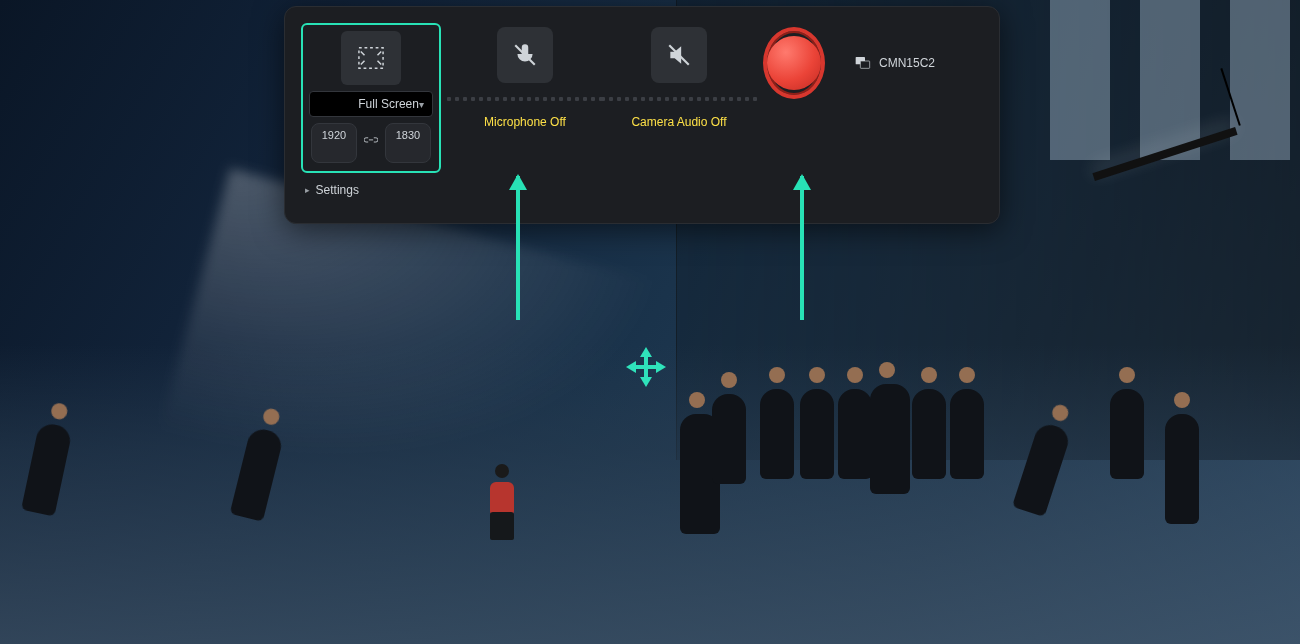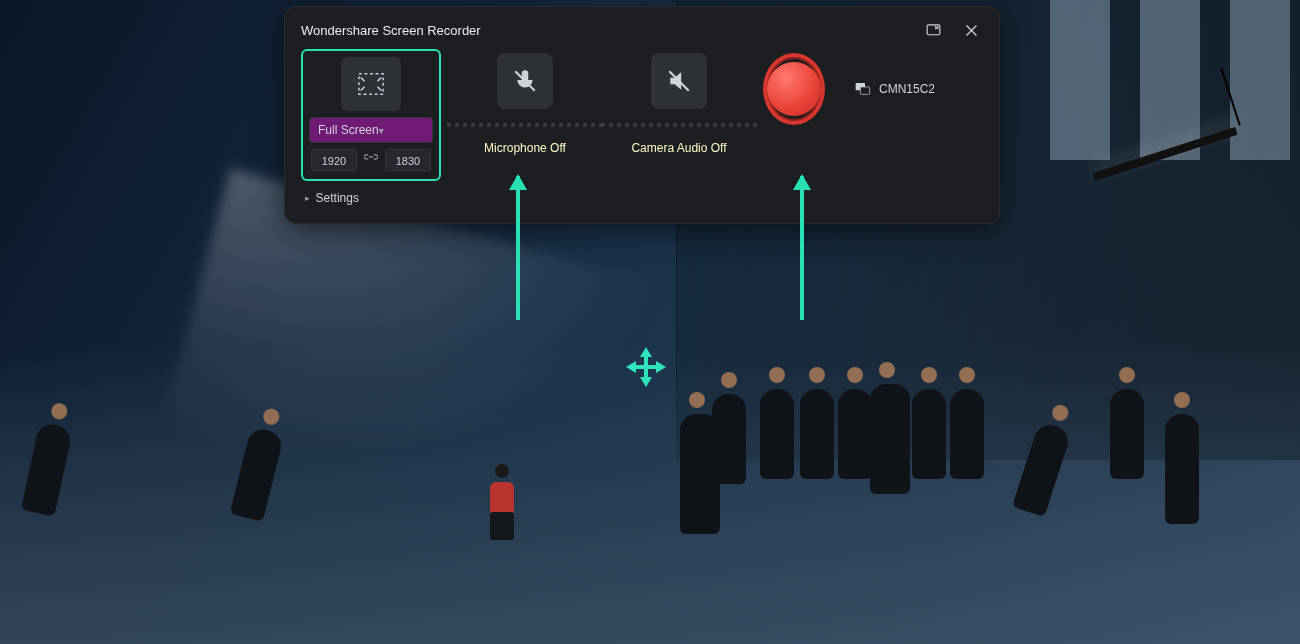--- a/index.html
+++ b/index.html
@@ -61,42 +61,42 @@
   .capture {
     width:140px; border:2px solid #28e2b6; border-radius:6px; padding:6px 6px 8px 6px;
     display:flex; flex-direction:column; gap:6px;
   }
   .cap-tile {
     align-self:center; width:60px; height:54px; background:#2e3136; border-radius:6px;
     display:flex; align-items:center; justify-content:center;
   }
   .cap-tile svg{ width:30px; height:26px; stroke:#cfd4d9; }
   .mode-select{
-    display:flex; align-items:center; justify-content:flex-start;
-    height:26px; padding:0 8px; font-size:12px; color:#cfd4d9; background:#701a75;
+    display:flex; align-items:center; justify-content:flex-end;
+    height:26px; padding:0 8px; font-size:12px; color:#cfd4d9; background:#000000;
     border:1px solid #33363c; border-radius:4px; cursor:pointer;
   }
   .dims{ display:flex; align-items:center; gap:7px; justify-content:center; }
-  .dim { width:46px; height:22px; font-size:11px; text-align:center; color:#cfd4d9;
-         background:#26282d; border:1px solid #33363c; border-radius:3px; line-height:22px;}
+  .dim { width:46px; height:40px; font-size:11px; text-align:center; color:#cfd4d9;
+         background:#26282d; border:1px solid #33363c; border-radius:8px; line-height:22px;}
   .lock svg{ width:14px; height:12px; fill:#b9bec4; }
 
   .option {
     width:140px; display:flex; flex-direction:column; align-items:center; gap:10px; padding-top:4px;
   }
   .opt-tile{
     width:56px; height:56px; background:#2e3136; border-radius:8px;
     display:flex; align-items:center; justify-content:center; cursor:pointer;
   }
   .opt-tile svg{ width:26px; height:26px; fill:#cfd4d9; }
   .level-dots{
     display:flex; gap:4px; margin-top:4px;
   }
   .level-dots span{ width:4px; height:4px; background:#3b3e44; border-radius:1px; }
-  .opt-label{ font-size:12px; color:#fef9c3; margin-top:4px; }
+  .opt-label{ font-size:12px; color:#fde047; margin-top:4px; }
 
   .record-col{ width:122px; display:flex; flex-direction:row; align-items:center; gap:30px; padding-top:4px;text-align:right;}
   .record-outer{
     width:72px; height:72px; border-radius:50%; border:4px solid #d7372e;
     display:flex; align-items:center; justify-content:center; cursor:pointer;
     box-shadow: 0 0 0 2px #8f1f18 inset;
   }
   .record-inner{
     width:54px; height:54px; border-radius:50%;
     background: radial-gradient(circle at 35% 30%, #ff7a6e 0%, #eb4438 55%, #c22a22 100%);
@@ -149,36 +149,20 @@
   <div class="person" style="left:1165px; bottom:120px; height:110px;"></div>
   <div class="kid">
     <div class="head"></div>
       <div class="body"></div>
       <div class="legs"></div>
   </div>
 </div>
 
 <div class="recorder">
 
-  <div class="titlebar">
-    <div class="title">Wondershare Screen Recorder</div>
-    <div class="tb-buttons">
-      <div class="tb-icon">
-        <svg viewBox="0 0 24 24" fill="none" stroke="currentColor" stroke-width="1.6">
-          <rect x="3" y="4" width="18" height="14" rx="2"></rect>
-          <path d="M14 6l5 4M19 6l-5 4"></path>
-        </svg>
-      </div>
-      <div class="tb-icon">
-        <svg viewBox="0 0 24 24" fill="none" stroke="currentColor" stroke-width="1.8">
-          <path d="M5 5l14 14M19 5L5 19"></path>
-        </svg>
-      </div>
-    </div>
-  </div>
 
   <div class="row">
 
     <div class="capture">
       <div class="cap-tile">
         <svg viewBox="0 0 32 28" fill="none" stroke-width="1.6">
           <rect x="3" y="3" width="26" height="22" stroke-dasharray="3 3"></rect>
           <path d="M9 11l-4-4M23 11l4-4M9 17l-4 4M23 17l4 4"></path>
         </svg>
       </div>

